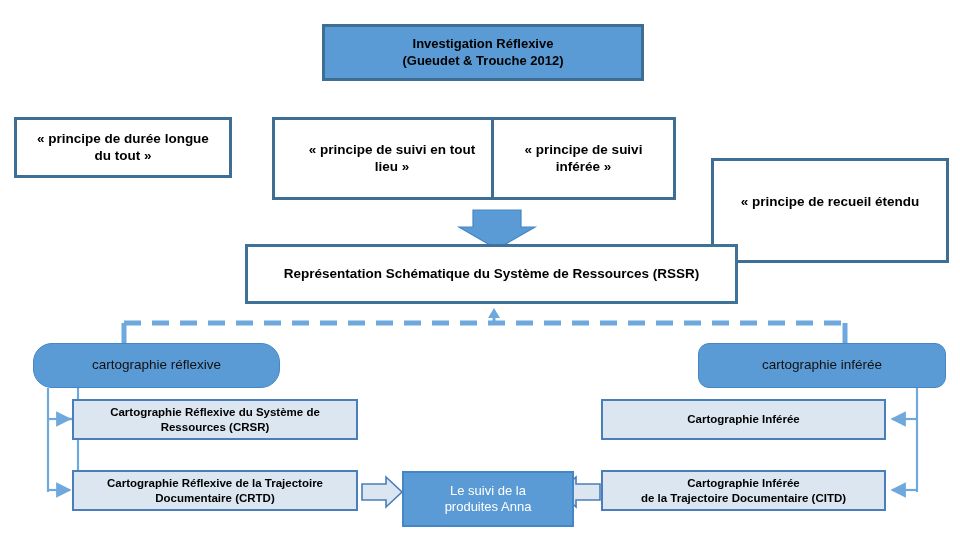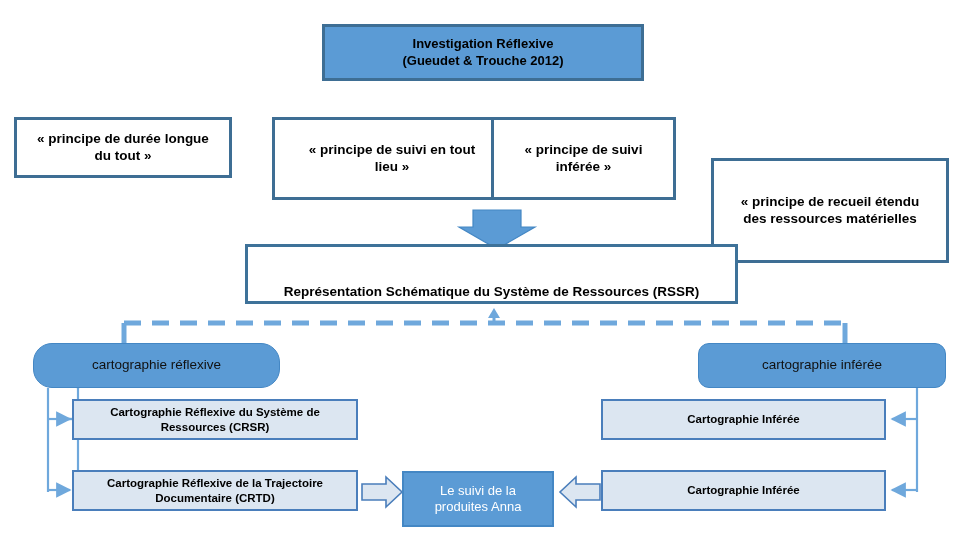--- a/index.html
+++ b/index.html
@@ -47,21 +47,20 @@
     font-weight: 600;
   }
 
   
   .rssr {
     background: #ffffff;
     border: 3px solid #3E7299;
     color: #000000;
     font-size: 13.5px;
     font-weight: 600;
-    align-items: flex-end;
   }
 
   
   .pill {
     background: #5B9BD5;
     border: 1.5px solid #4487C4;
     border-radius: 11px;
     color: #111111;
     font-size: 13.5px;
     font-weight: 400;
@@ -171,21 +170,21 @@
   <div class="node principle" style="left:491px; top:117px; width:185px; height:83px;">
     <span class="txt">
       <span>« principe de suivi</span><br>
       <span>inférée »</span>
     </span>
   </div>
 
   <div class="node principle" style="left:711px; top:117px; width:238px; height:105px;margin-top:41px;">
     <span class="txt">
       <span>« principe de recueil étendu</span><br>
-      <span>des ressources matérielles</span><br>
+      <br>
     </span>
   </div>
 
   <div class="node rssr" style="left:245px; top:244px; width:493px; height:60px;">
     <span class="txt">Représentation Schématique du Système de Ressources (RSSR)</span>
   </div>
 
   <div class="node pill" style="left:33px; top:343px; width:247px; height:45px;border-radius:19px;">
     <span class="txt">cartographie réflexive</span>
   </div>
@@ -210,23 +209,24 @@
 
   <div class="node carto" style="left:601px; top:399px; width:285px; height:41px;">
     <span class="txt">
       <span>Cartographie Inférée</span><br>
     </span>
   </div>
 
   <div class="node carto" style="left:601px; top:470px; width:285px; height:41px;">
     <span class="txt">
       <span>Cartographie Inférée</span><br>
-    </span>
-  </div>
-
-  <div class="node center-box" style="left:402px; top:471px; width:152px; height:56px;">
+      <span>de la Trajectoire Documentaire (CITD)</span>
+    </span>
+  </div>
+
+  <div class="node center-box" style="left:402px; top:471px; width:172px; height:56px;">
     <span class="txt">
       <span>Le suivi de la</span><br>
       <span>produites Anna</span>
     </span>
   </div>
 
 </div>
 
 </body></html>

